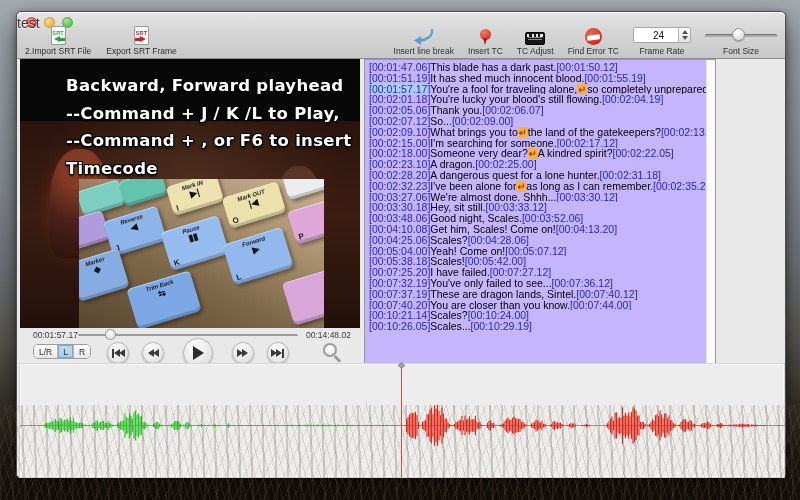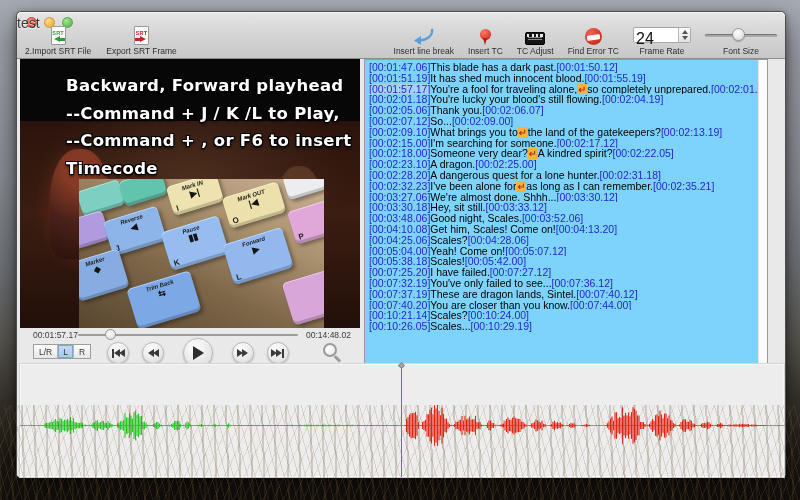--- a/index.html
+++ b/index.html
@@ -62,21 +62,21 @@
     background:repeating-linear-gradient(90deg,#e8e8e8 0 2px, transparent 2px 4.5px); }
   .clap::after { content:''; position:absolute; left:2px; right:2px; bottom:2px; height:5px;
     background:repeating-linear-gradient(180deg, rgba(230,230,230,.55) 0 1px, transparent 1px 2.5px); }
 
   .err { width:17px; height:17px; border-radius:50%; margin-top:1px;
     background:radial-gradient(circle at 35% 30%, #f06355, #c01808); position:relative; }
   .err::after { content:''; position:absolute; left:2px; top:6.5px; width:13px; height:4.5px;
     background:#fff; border-radius:1px; transform:rotate(-8deg); }
 
   .stepper { display:flex; width:58px; height:16px; border:1px solid #a8a8a8; background:#fff; border-radius:2px; margin-bottom:2px; }
-  .stepper .val { flex:1; font-size:16px; color:#111; padding:2px 0 0 2px; }
+  .stepper .val { flex:1; font-size:10px; color:#111; padding:2px 0 0 19px; }
   .stepper .updown { width:12px; border-left:1px solid #b5b5b5; display:flex; flex-direction:column;
     align-items:center; justify-content:center; gap:2px; background:linear-gradient(#fdfdfd,#e2e2e2); border-radius:0 1px 1px 0; }
   .stepper .up   { width:0; height:0; border-left:3px solid transparent; border-right:3px solid transparent; border-bottom:4px solid #555; }
   .stepper .down { width:0; height:0; border-left:3px solid transparent; border-right:3px solid transparent; border-top:4px solid #555; }
 
   .slider { position:relative; width:72px; height:16px; margin-bottom:2px; }
   .slider .trk { position:absolute; top:7px; left:0; width:100%; height:3px; background:#aeaeae;
     border-radius:2px; box-shadow:inset 0 1px 1px rgba(0,0,0,.35); }
   .slider .thm { position:absolute; left:27px; top:1px; width:13px; height:13px; border-radius:50%;
     background:radial-gradient(circle at 40% 32%, #ffffff, #d2d2d2); border:1px solid #979797;
@@ -111,43 +111,43 @@
 
   
   .controls { position:absolute; left:3px; top:269px; width:340px; height:36px; }
   .time { position:absolute; top:2px; font-size:8.5px; color:#3a3a3a; }
   .time.tl { left:13px; } .time.tr { left:286px; }
   .scrub { position:absolute; left:58px; top:0; width:220px; height:13px; }
   .scrub-track { position:absolute; top:6px; left:0; width:100%; height:2px; background:#9c9c9c; border-radius:1px; }
   .scrub-thumb { position:absolute; left:27px; top:1px; width:11px; height:11px; border-radius:50%;
     background:radial-gradient(circle at 40% 32%, #fff, #d8d8d8); border:1px solid #949494; }
   .seg { position:absolute; left:13px; top:16px; display:inline-flex; height:15px;
-    border:1px solid #9e9e9e; border-radius:0; overflow:hidden; background:#f4f4f4; }
+    border:1px solid #9e9e9e; border-radius:5px; overflow:hidden; background:#f4f4f4; }
   .seg span { font-size:8.5px; color:#333; padding:2px 5px 0; border-right:1px solid #b5b5b5;
     background:linear-gradient(#fdfdfd,#e7e7e7); }
   .seg span:last-child { border-right:none; }
   .seg span.on { background:linear-gradient(#c4dcf5,#a8c9ec); box-shadow:inset 0 0 0 1px #7ea6d2; }
   .tbtn { position:absolute; width:22px; height:22px; border-radius:50%; top:14px;
     background:radial-gradient(circle at 40% 30%, #fdfdfd, #d9d9d9); border:1px solid #b8b8b8;
     box-shadow:0 1px 2px rgba(0,0,0,.25), inset 0 1px 0 #fff;
     display:flex; align-items:center; justify-content:center; }
   .tbtn.big { width:30px; height:30px; top:10px; }
   .tri { width:0; height:0; border-top:4px solid transparent; border-bottom:4px solid transparent; }
   .tri.r { border-left:6px solid #3a3a3a; margin-left:-1px; }
   .tri.l { border-right:6px solid #3a3a3a; margin-right:-1px; }
   .tri.bigr { border-top:7px solid transparent; border-bottom:7px solid transparent; border-left:11px solid #2e2e2e; }
   .vbar { width:2px; height:9px; background:#3a3a3a; }
   .mag { position:absolute; left:303px; top:15px; width:14px; height:14px; border:2px solid #9b9b9b; border-radius:50%;
     background:radial-gradient(circle at 35% 35%, #fff, #dfe6ee); }
   .mag::after { content:''; position:absolute; width:2.5px; height:8px; background:#9b9b9b;
     left:11px; top:10px; transform:rotate(-45deg); border-radius:1px; }
 
   
-  .subpanel { position:absolute; left:347px; top:0; width:404px; height:305px;
-    background:#7dd3fc; border:1px solid #9a9a9a; }
+  .subpanel { position:absolute; left:347px; top:0; width:352px; height:305px;
+    background:#c4b5fd; border:1px solid #9a9a9a; }
   .sublist { position:absolute; left:0; top:0; right:9px; bottom:0; padding:2px 0 0 4px; overflow:hidden; }
   .vscroll { position:absolute; right:0; top:0; width:9px; height:100%; background:#fbfbfb; border-left:1px solid #e4e4e4; }
   .sub-row { white-space:nowrap; overflow:hidden; height:10.8px; line-height:10.8px;
     font-size:10.5px; color:#000; font-family:"Liberation Sans", sans-serif; }
   .tc { color:#2626cc; }
   .tc.sel { background:#abd0f8; }
   .brk { background:#f6b33a; color:#c03020; font-size:9.5px; padding:0 1px; border-radius:1px; font-weight:bold; }
   .sp { text-decoration:underline wavy #e02020 1px; text-underline-offset:1px; }
 
   

